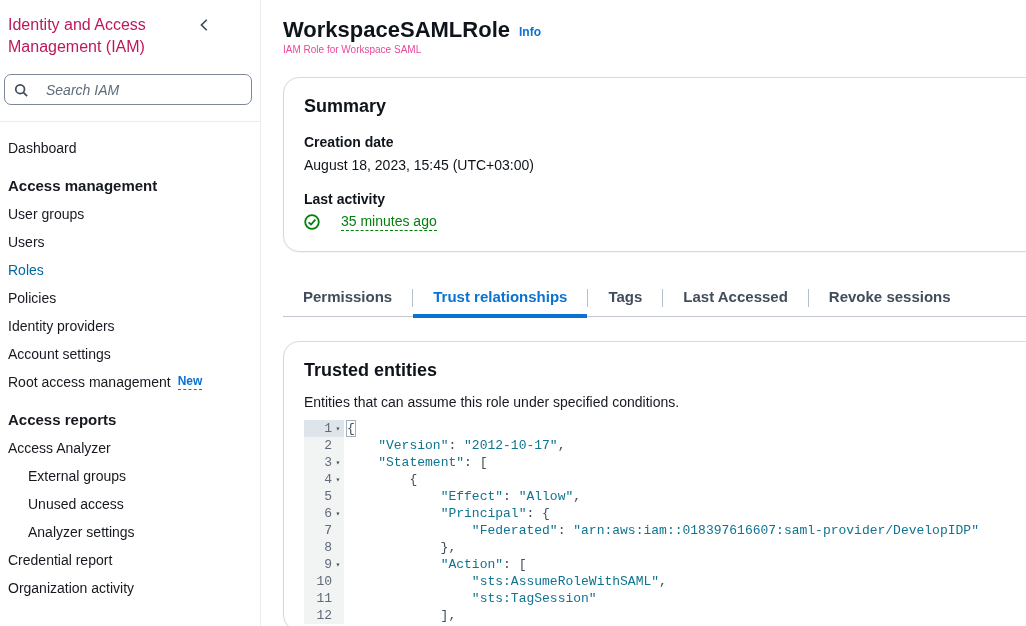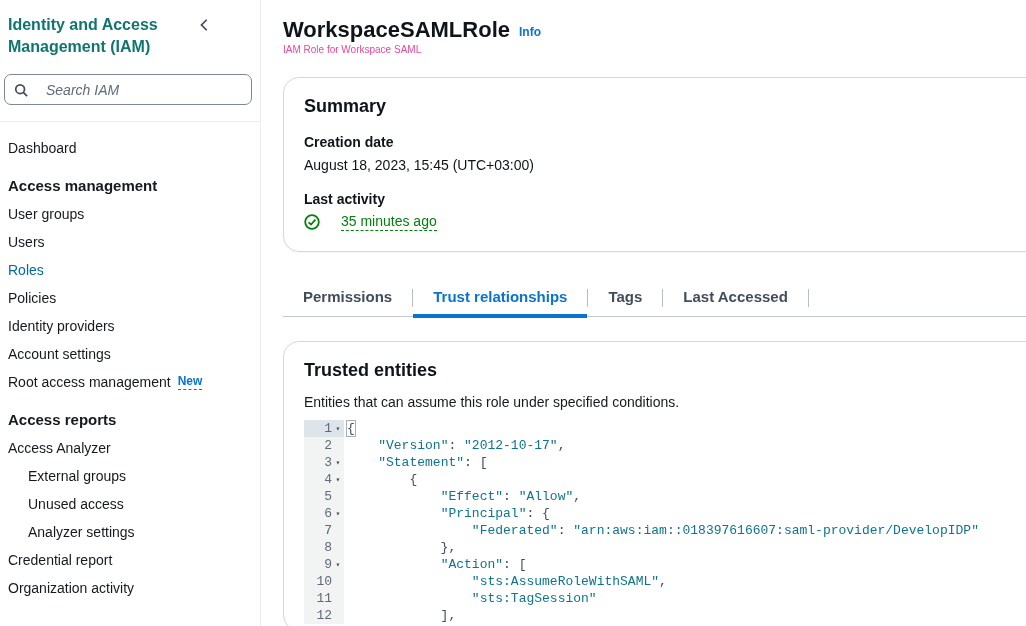--- a/index.html
+++ b/index.html
@@ -6,21 +6,21 @@
   html, body {
     width:1026px; height:626px; overflow:hidden;
     background:#ffffff; color:#0f141a;
     font-family:"Liberation Sans", sans-serif;
   }
 
   
   .sidebar { position:absolute; left:0; top:0; width:261px; height:626px;
              border-right:1px solid #eaeded; background:#fff; }
   .sb-head { display:flex; align-items:flex-start; padding:14px 10px 0 8px; }
-  .sb-head h1 { font-size:16px; line-height:22px; font-weight:700; flex:1; max-width:188px; color:#0f766e; }
+  .sb-head h1 { font-size:16px; line-height:22px; font-weight:400; flex:1; max-width:188px; color:#be185d; }
   .collapse-btn { background:none; border:none; cursor:pointer; padding:4px 2px; }
   .search-box { margin:16px 8px 0 4px; display:flex; align-items:center; gap:18px;
                 border:1px solid #7d8998; border-radius:7px; height:31px; padding:0 9px; background:#fff; }
   .search-box input { border:none; outline:none; flex:1; font-size:14px; font-family:"Liberation Sans", sans-serif; background:transparent; }
   .search-box input::placeholder { font-style:italic; color:#5f6b7a; }
   .sb-divider { margin-top:16px; border-top:1px solid #eaeded; }
   .sb-nav { padding-top:12px; }
   .nav-item { font-size:14px; line-height:28px; padding-left:8px; color:#16191f;
               cursor:pointer; display:flex; align-items:center; gap:7px; white-space:nowrap; }
   .nav-item.heading { font-weight:700; font-size:15px; margin-top:10px; cursor:default;align-items:flex-end; }
@@ -169,20 +169,21 @@
 
   <div class="tabs">
       <div class="tab">Permissions</div>
       <span class="tab-sep"></span>
       <div class="tab active">Trust relationships</div>
       <span class="tab-sep"></span>
       <div class="tab">Tags</div>
       <span class="tab-sep"></span>
       <div class="tab">Last Accessed</div>
       <span class="tab-sep"></span>
+      <div class="tab">Revoke sessions</div>
     </div>
 
   <section class="card trusted">
     <h3>Trusted entities</h3>
     <p>Entities that can assume this role under specified conditions.</p>
     <div class="editor">
         <div class="code-row">
           <div class="gutter-cell gutter-active">
             <span class="num">1</span>
             <span class="fold">▾</span>

